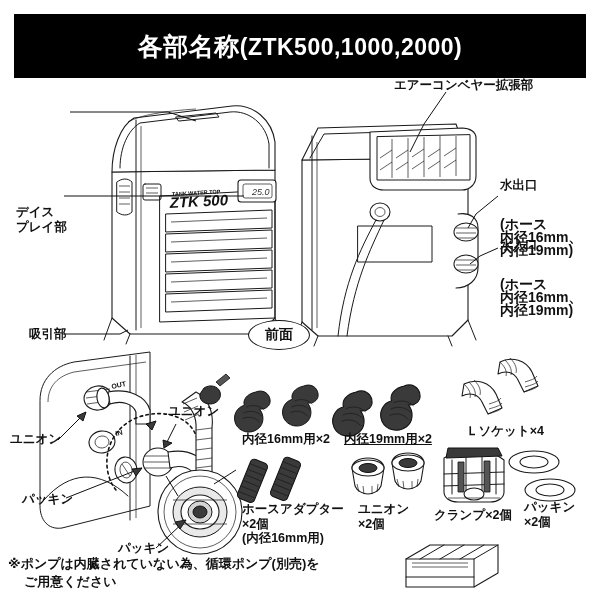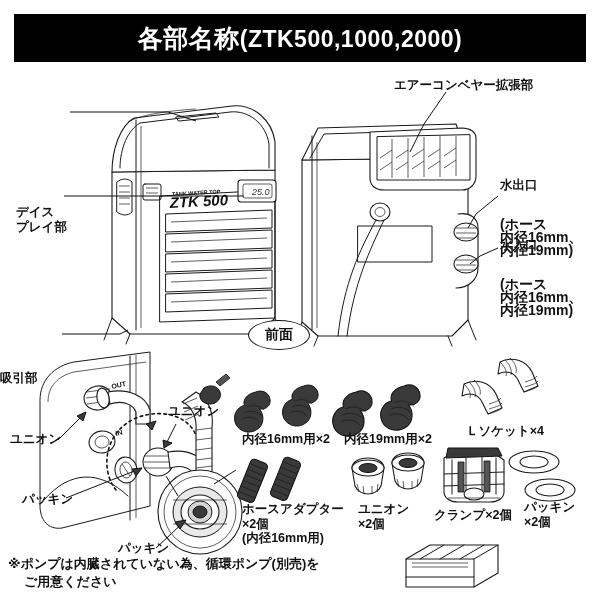--- a/index.html
+++ b/index.html
@@ -1,21 +1,21 @@
 <!DOCTYPE html>
 <html><head>
 <meta charset="utf-8">
 <style>
   html,body{margin:0;padding:0;background:#fff;}
   body{width:600px;height:600px;position:relative;overflow:hidden;
        font-family:"Liberation Sans","DejaVu Sans",sans-serif;color:#111;}
   #stage{position:absolute;left:0;top:0;width:600px;height:600px;}
 
   
-  .titlebar{position:absolute;left:14px;top:14px;width:572px;height:48px;
+  .titlebar{position:absolute;left:14px;top:14px;width:572px;height:64px;
             background:#000;display:flex;align-items:center;justify-content:center;}
   .titlebar .t{color:#fff;font-size:25px;font-weight:bold;letter-spacing:.5px;white-space:nowrap;}
   .titlebar .t .code{font-size:23px;font-weight:bold;}
 
   
   .lbl{position:absolute;font-size:12.5px;line-height:14.5px;font-weight:bold;
        color:#111;white-space:pre;}
   .lbl.sm{font-size:14px;line-height:13px;margin-top:24px;}
 
   
@@ -290,21 +290,21 @@
 
       <path d="M176 424 L164 448"></path>
       <path class="dk" d="M164 448 l8 -5 l-9 -3 z" stroke="none" fill="#111"></path>
     </g>
   </svg>
 
 
   <div class="lbl" style="left:16px;top:182px;margin-top:23px;">デイス
 プレイ部</div>
 
-  <div class="lbl" style="left:0;top:327px;margin-top:44px;">吸引部</div>
+  <div class="lbl" style="left:29px;top:327px;">吸引部</div>
 
   <div class="lbl" style="left:394px;top:78px;">エアーコンベヤー拡張部</div>
 
   <div class="lbl" style="left:500px;top:178px;">水出口</div>
   <div class="lbl sm" style="left:500px;top:194px;">(ホース
 内径16mm、
 内径19mm)</div>
 
   <div class="lbl" style="left:500px;top:238px;">水入口</div>
   <div class="lbl sm" style="left:500px;top:254px;">(ホース
@@ -312,21 +312,21 @@
 内径19mm)</div>
 
   <div class="oval" style="left:248px;top:320px;width:60px;height:28px;">前面</div>
 
   <div class="lbl" style="left:10px;top:432px;">ユニオン</div>
   <div class="lbl" style="left:168px;top:404px;">ユニオン</div>
   <div class="lbl" style="left:22px;top:492px;">パッキン</div>
   <div class="lbl" style="left:118px;top:541px;">パッキン</div>
 
   <div class="lbl" style="left:242px;top:432px;">内径16mm用×2</div>
-  <div class="lbl" style="left:344px;top:432px;">内径19mm用×2</div>
+  <div class="lbl" style="left:344px;top:432px;text-decoration:underline;">内径19mm用×2</div>
   <div class="lbl" style="left:242px;top:502px;">ホースアダプター
 ×2個
 (内径16mm用)</div>
   <div class="lbl" style="left:358px;top:502px;">ユニオン
 ×2個</div>
   <div class="lbl" style="left:466px;top:424px;">Ｌソケット×4</div>
   <div class="lbl" style="left:434px;top:508px;">クランプ×2個</div>
   <div class="lbl" style="left:524px;top:500px;">パッキン
 ×2個</div>
 

